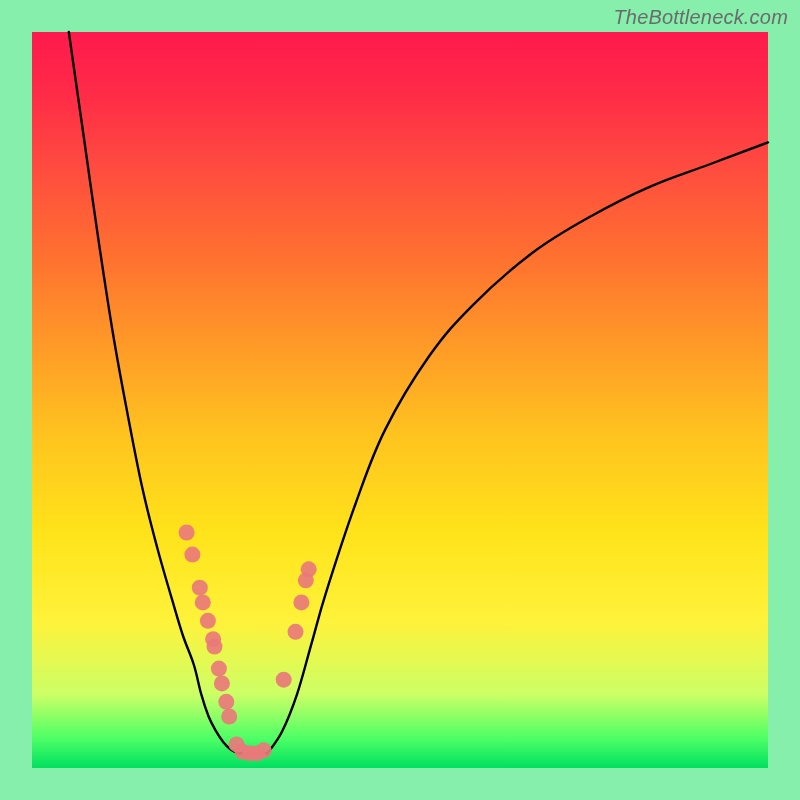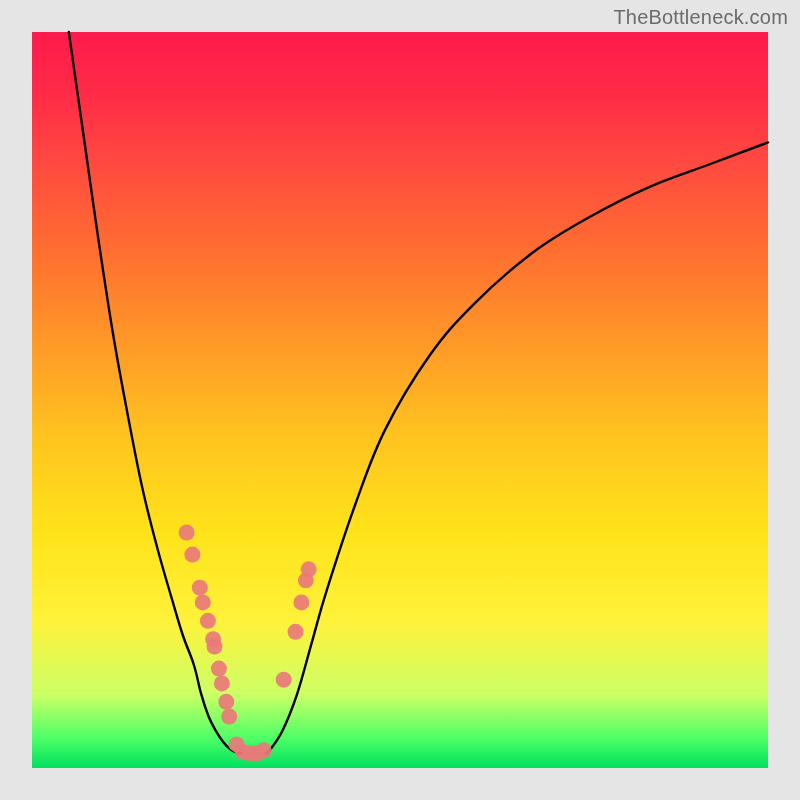--- a/index.html
+++ b/index.html
@@ -7,21 +7,22 @@
     padding: 0;
     width: 800px;
     height: 800px;
     overflow: hidden;
     font-family: Arial, Helvetica, sans-serif;
   }
   .stage {
     position: relative;
     width: 800px;
     height: 800px;
-    background: #e5e5e5;
+    background: #86efac;
+    font-style: italic;
   }
   .gradient {
     position: absolute;
     left: 32px;
     top: 32px;
     width: 736px;
     height: 736px;
     background: linear-gradient(
       to bottom,
       #ff1a4d 0%,

